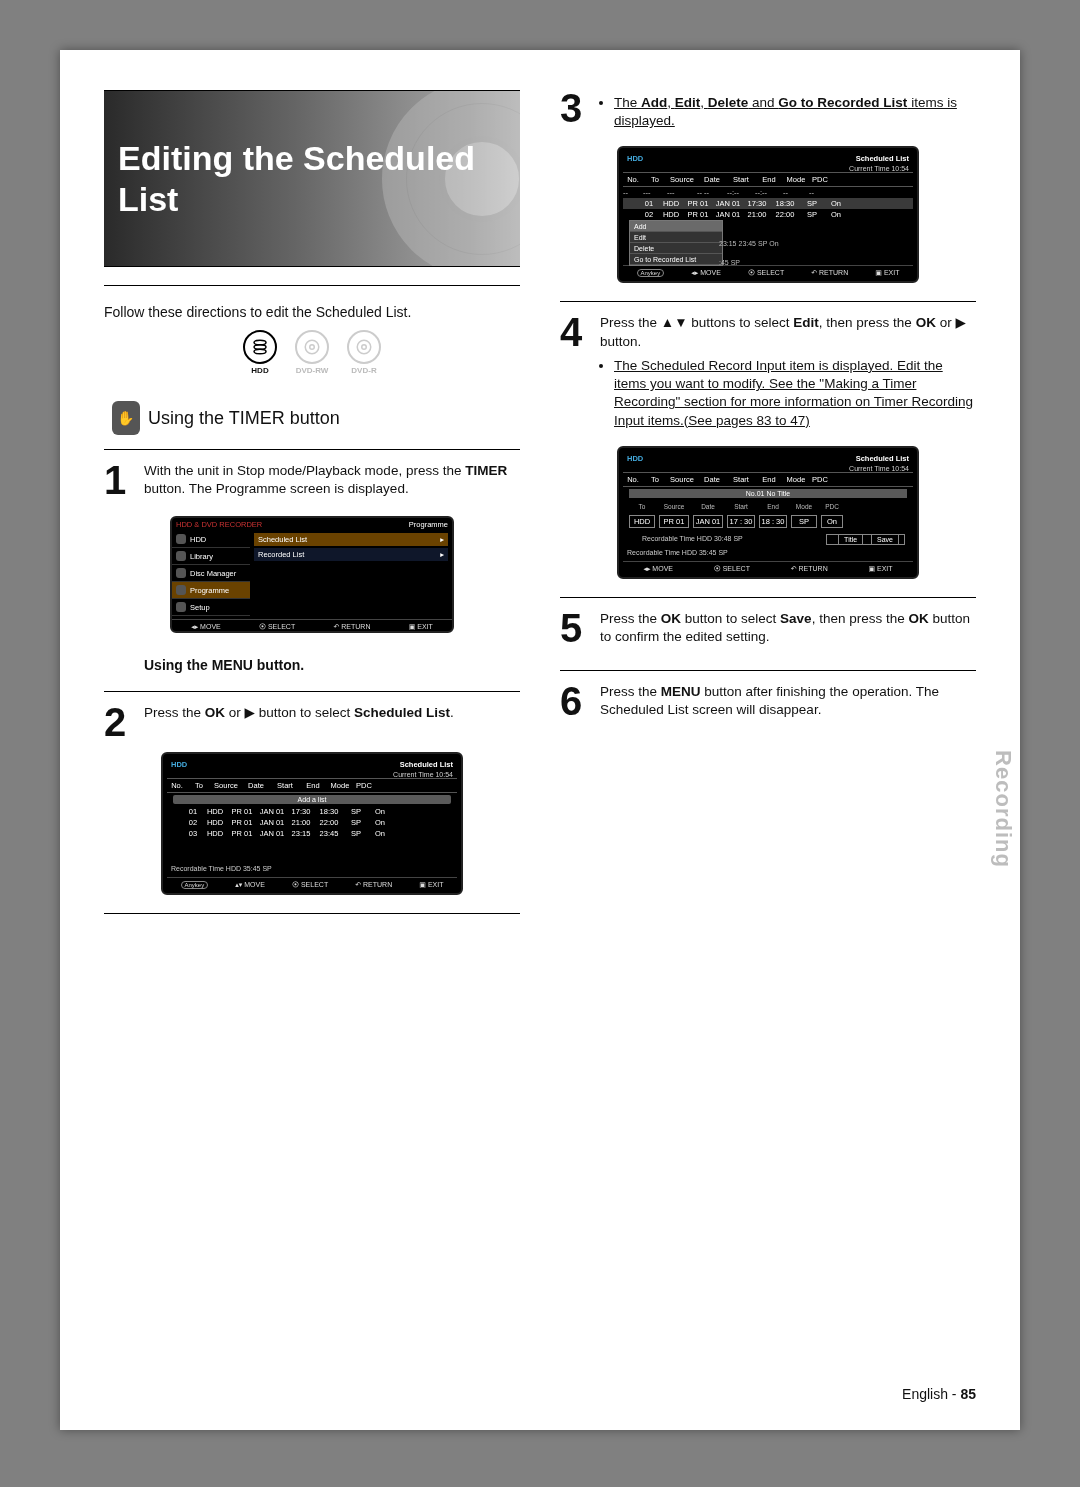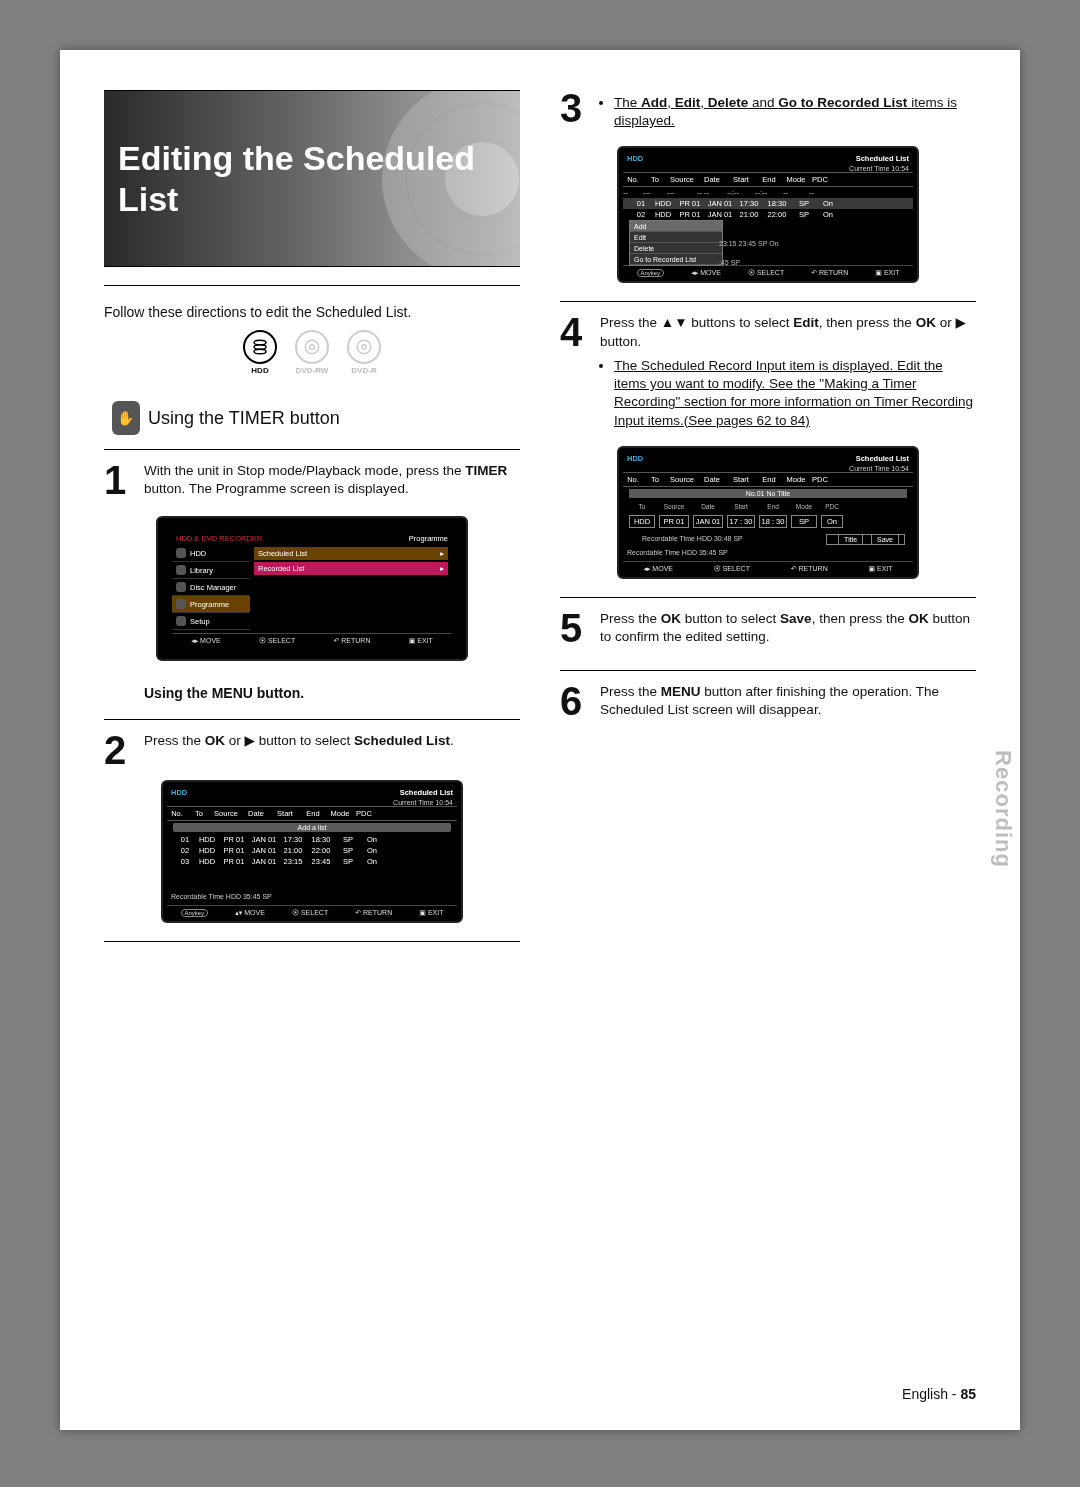--- a/index.html
+++ b/index.html
@@ -140,21 +140,21 @@
   .osd-tabhead {
     display:grid;
     grid-template-columns: 20px 24px 30px 30px 28px 28px 26px 22px;
     gap:0;
     border-top:1px solid #555; border-bottom:1px solid #555;
     padding:2px 0;
   }
   .osd-row {
     display:grid;
     grid-template-columns: 20px 24px 30px 30px 28px 28px 26px 22px;
-    padding:1px 8px;
+    padding:1px 16px;
   }
   .osd-row.sel { background:#3a3a3a; }
   .osd-row > span, .osd-tabhead > span { text-align:center; }
   .osd-add { background:#5a5a5a; color:#fff; text-align:center; padding:1px 0; margin:2px 6px; font-size:7px; border-radius:2px;}
   .osd-dashrow { display:grid; grid-template-columns: 20px 24px 30px 30px 28px 28px 26px 22px; padding:1px 0; color:#ccc;}
   .osd-bottom {
     display:flex; justify-content:space-around;
     font-size:7px; padding-top:3px; border-top:1px solid #444; margin-top:3px; color:#ddd;
   }
   .osd-bottom .anykey{ border:1px solid #888; border-radius:6px; padding:0 3px; font-size:6px;}
@@ -168,30 +168,30 @@
   }
   .ctx-menu div { padding:1.5px 4px; border-bottom:1px solid #555;}
   .ctx-menu div:first-child{ background:#6a6a6a; }
   .ctx-right {
     position:absolute; left:96px; top:20px; color:#bbb; font-size:7px;
   }
 
   .osd-prog {
     width: 280px; margin: 10px auto 4px;
     background:#000; color:#fff; border:2px solid #222; border-radius:6px;
-    font-size:7.5px; padding:14px;
+    font-size:7.5px; padding:0;
   }
   .osd-prog-top { display:flex; justify-content:space-between; padding:2px 4px; }
   .osd-prog-body { display:flex; }
   .sidemenu { width: 78px; }
   .sidemenu div { padding:3px 4px; border-bottom:1px solid #333; display:flex; align-items:center; gap:4px;}
   .sidemenu div .sic{ width:10px;height:10px;border-radius:3px;background:#555;display:inline-block;}
   .sidemenu .hl { background:#6a4200; }
   .panel { flex:1; padding:2px 4px; }
-  .panel .pl { background:#be185d; padding:2px 4px; margin-bottom:2px; display:flex; justify-content:space-between;}
+  .panel .pl { background:#0f172a; padding:2px 4px; margin-bottom:2px; display:flex; justify-content:space-between;}
   .panel .pl.sel { background:#6a4200;}
 
   
   .osd .editbar { background:#5a5a5a; text-align:center; font-size:7px; padding:1px 0; margin:2px 6px;}
   .osd .editfields {
     display:grid;
     grid-template-columns: 26px 30px 30px 28px 28px 26px 22px;
     gap:4px;
     padding:2px 6px;
     text-align:center;
@@ -484,21 +484,21 @@
         </div>
       </div>
 
       <hr class="hr-thin">
 
       <div class="step">
         <div class="step-num">4</div>
         <div class="step-body">
           <p>Press the ▲▼ buttons to select <b>Edit</b>, then press the <b>OK</b> or ▶ button.</p>
           <ul>
-              <li>The Scheduled Record Input item is displayed. Edit the items you want to modify. See the "Making a Timer Recording" section for more information on Timer Recording Input items.(See pages 62 to 84)</li>
+              <li>The Scheduled Record Input item is displayed. Edit the items you want to modify. See the "Making a Timer Recording" section for more information on Timer Recording Input items.(See pages 83 to 47)</li>
             </ul>
         </div>
       </div>
 
       <div class="osd">
         <div class="osd-header">
           <span style="color:#4ad">HDD</span>
           <span>Scheduled List</span>
         </div>
         <div class="osd-sub">Current Time 10:54</div>

